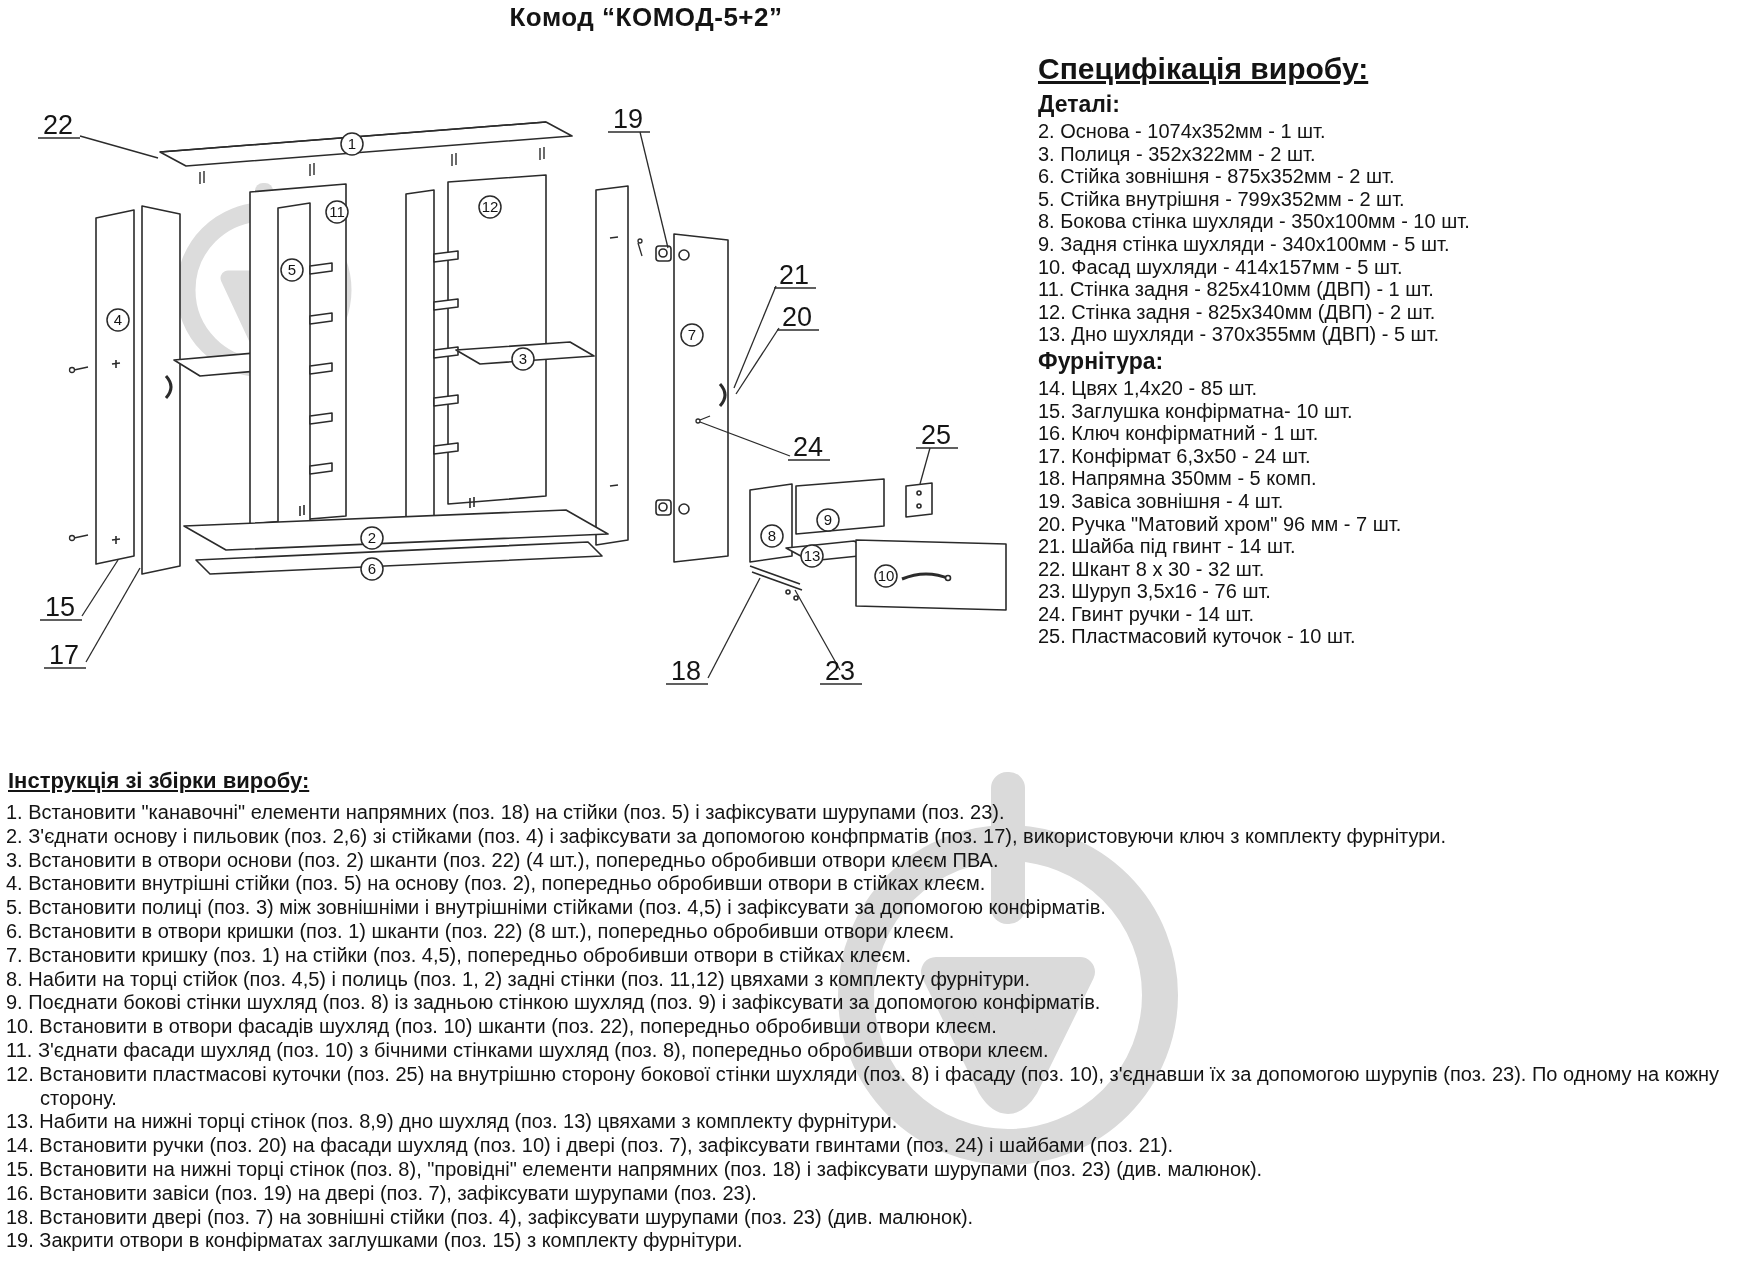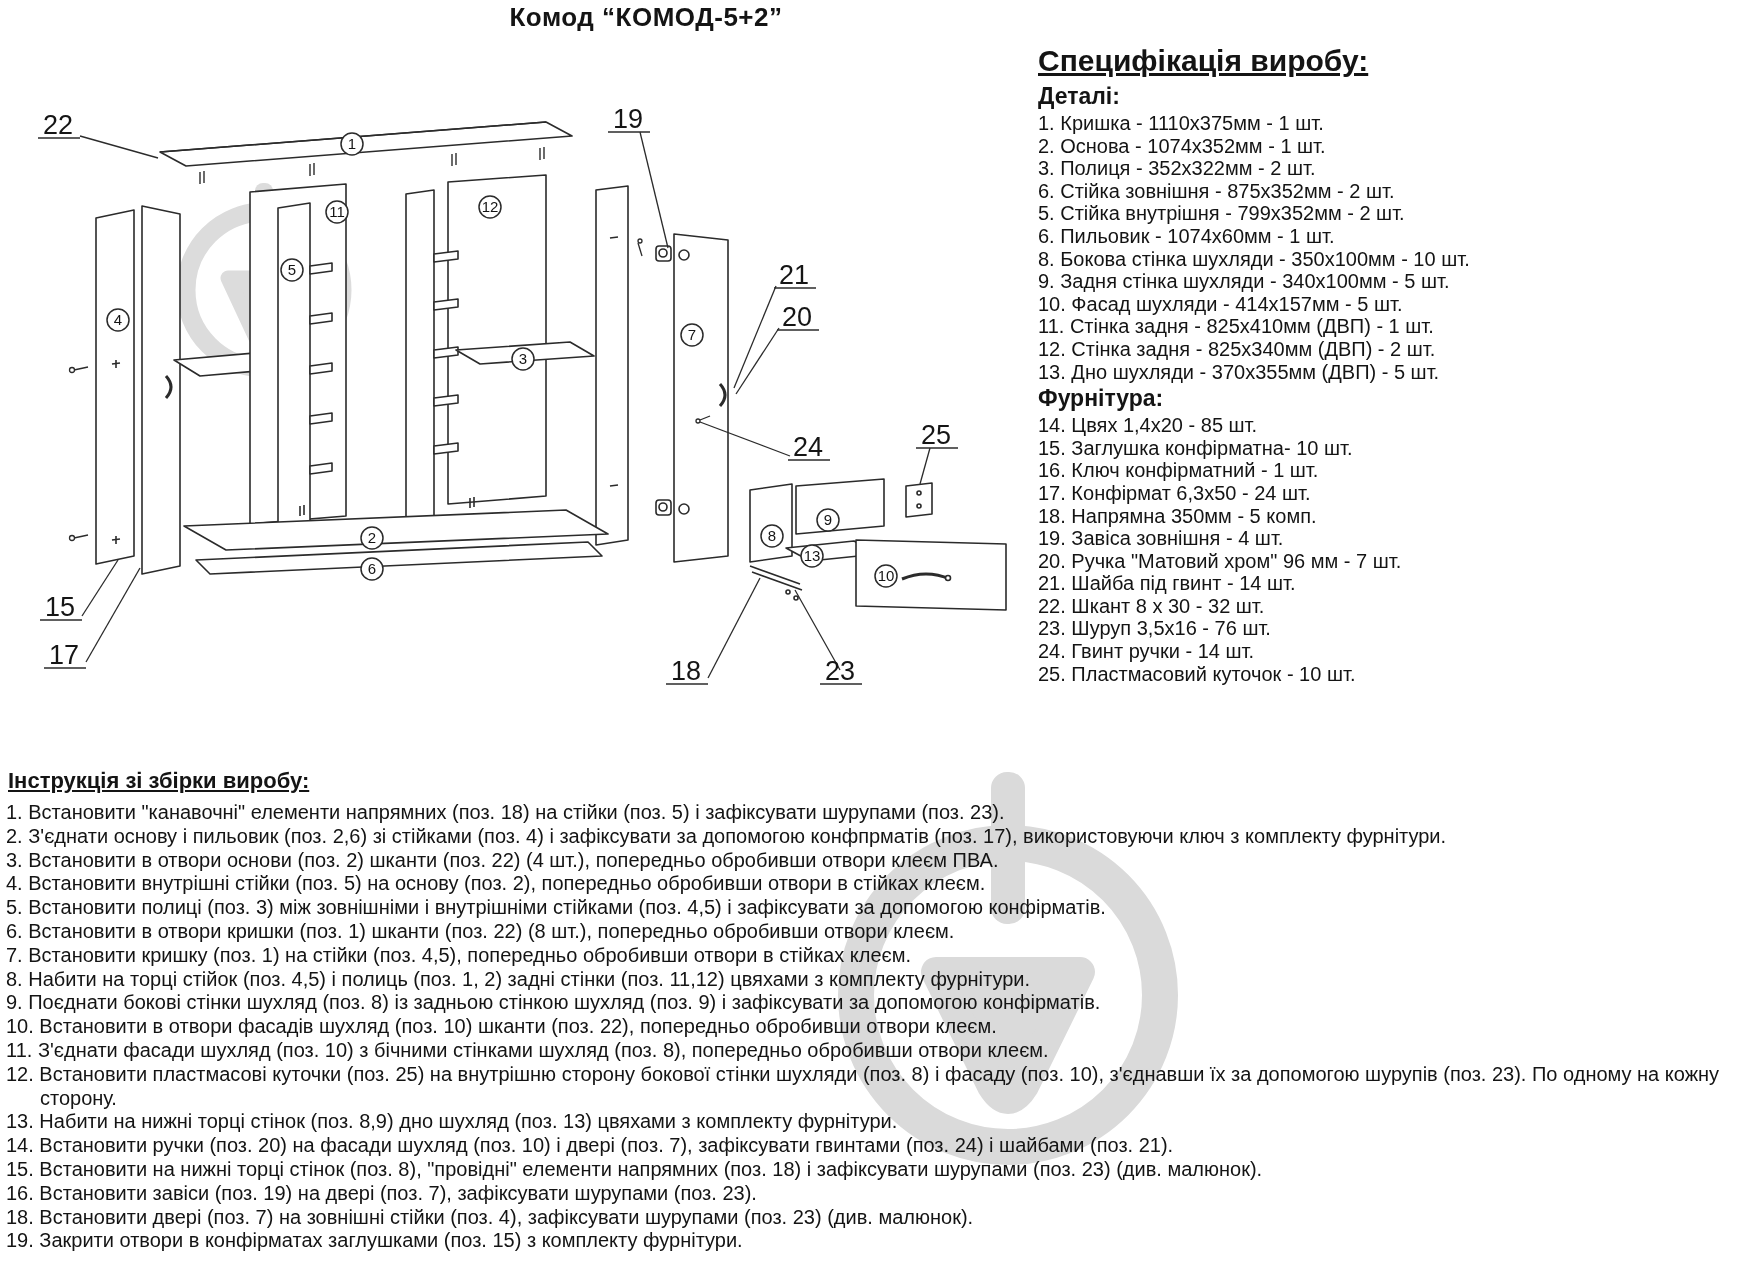--- a/index.html
+++ b/index.html
@@ -4,21 +4,21 @@
 <style>
   html,body{margin:0;padding:0;background:#fff;}
   .page{position:relative;width:1761px;height:1284px;background:#fff;overflow:hidden;
         font-family:"Liberation Sans",sans-serif;color:#141414;}
   .title{position:absolute;top:2px;left:196px;width:900px;text-align:center;
          font-size:26px;font-weight:bold;letter-spacing:.5px;}
   .diagram{position:absolute;left:0;top:88px;z-index:1;}
   .diagram text{font-family:"Liberation Sans",sans-serif;fill:#151515;}
   .callout{font-size:27px;}
   .badge-num{font-size:15px;}
-  .spec{position:absolute;left:1038px;top:44px;width:580px;z-index:2;}
+  .spec{position:absolute;left:1038px;top:52px;width:580px;z-index:2;}
   .spec-heading{font-size:30px;font-weight:bold;text-decoration:underline;margin:0 0 5px 0;}
   .sub-heading{font-size:23px;font-weight:bold;margin:2px 0 2px 0;}
   .item{font-size:20px;line-height:22.6px;white-space:nowrap;}
   .wm2{position:absolute;left:828px;top:760px;z-index:1;}
   .instructions{position:absolute;left:6px;top:768px;width:1752px;z-index:2;}
   .instr-heading{font-size:22px;font-weight:bold;text-decoration:underline;margin:0 0 7px 2px;}
   .step{font-size:20px;line-height:23.8px;padding-left:34px;text-indent:-34px;}
 </style>
 </head>
 <body>
@@ -263,26 +263,24 @@
       <g>
           <circle cx="886" cy="488" r="11" fill="#fff" stroke="#2b2b2b" stroke-width="1.5"></circle>
           <text class="badge-num" x="886" y="493">10</text>
         </g>
     </g>
   </svg>
 
   <div class="spec">
     <div class="spec-heading">Специфікація виробу:</div>
     <div class="sub-heading">Деталі:</div>
-    <div class="item">1. Кришка - 1110х375мм - 1 шт.</div>
     <div class="item">2. Основа - 1074х352мм - 1 шт.</div>
     <div class="item">3. Полиця - 352х322мм - 2 шт.</div>
     <div class="item">6. Стійка зовнішня - 875х352мм - 2 шт.</div>
     <div class="item">5. Стійка внутрішня - 799х352мм - 2 шт.</div>
-    <div class="item">6. Пильовик - 1074х60мм - 1 шт.</div>
     <div class="item">8. Бокова стінка шухляди - 350х100мм - 10 шт.</div>
     <div class="item">9. Задня стінка шухляди - 340х100мм - 5 шт.</div>
     <div class="item">10. Фасад шухляди - 414х157мм - 5 шт.</div>
     <div class="item">11. Стінка задня - 825х410мм (ДВП) - 1 шт.</div>
     <div class="item">12. Стінка задня - 825х340мм (ДВП) - 2 шт.</div>
     <div class="item">13. Дно шухляди - 370х355мм (ДВП) - 5 шт.</div>
     <div class="sub-heading">Фурнітура:</div>
     <div class="item">14. Цвях 1,4х20 - 85 шт.</div>
     <div class="item">15. Заглушка конфірматна- 10 шт.</div>
     <div class="item">16. Ключ конфірматний - 1 шт.</div>

